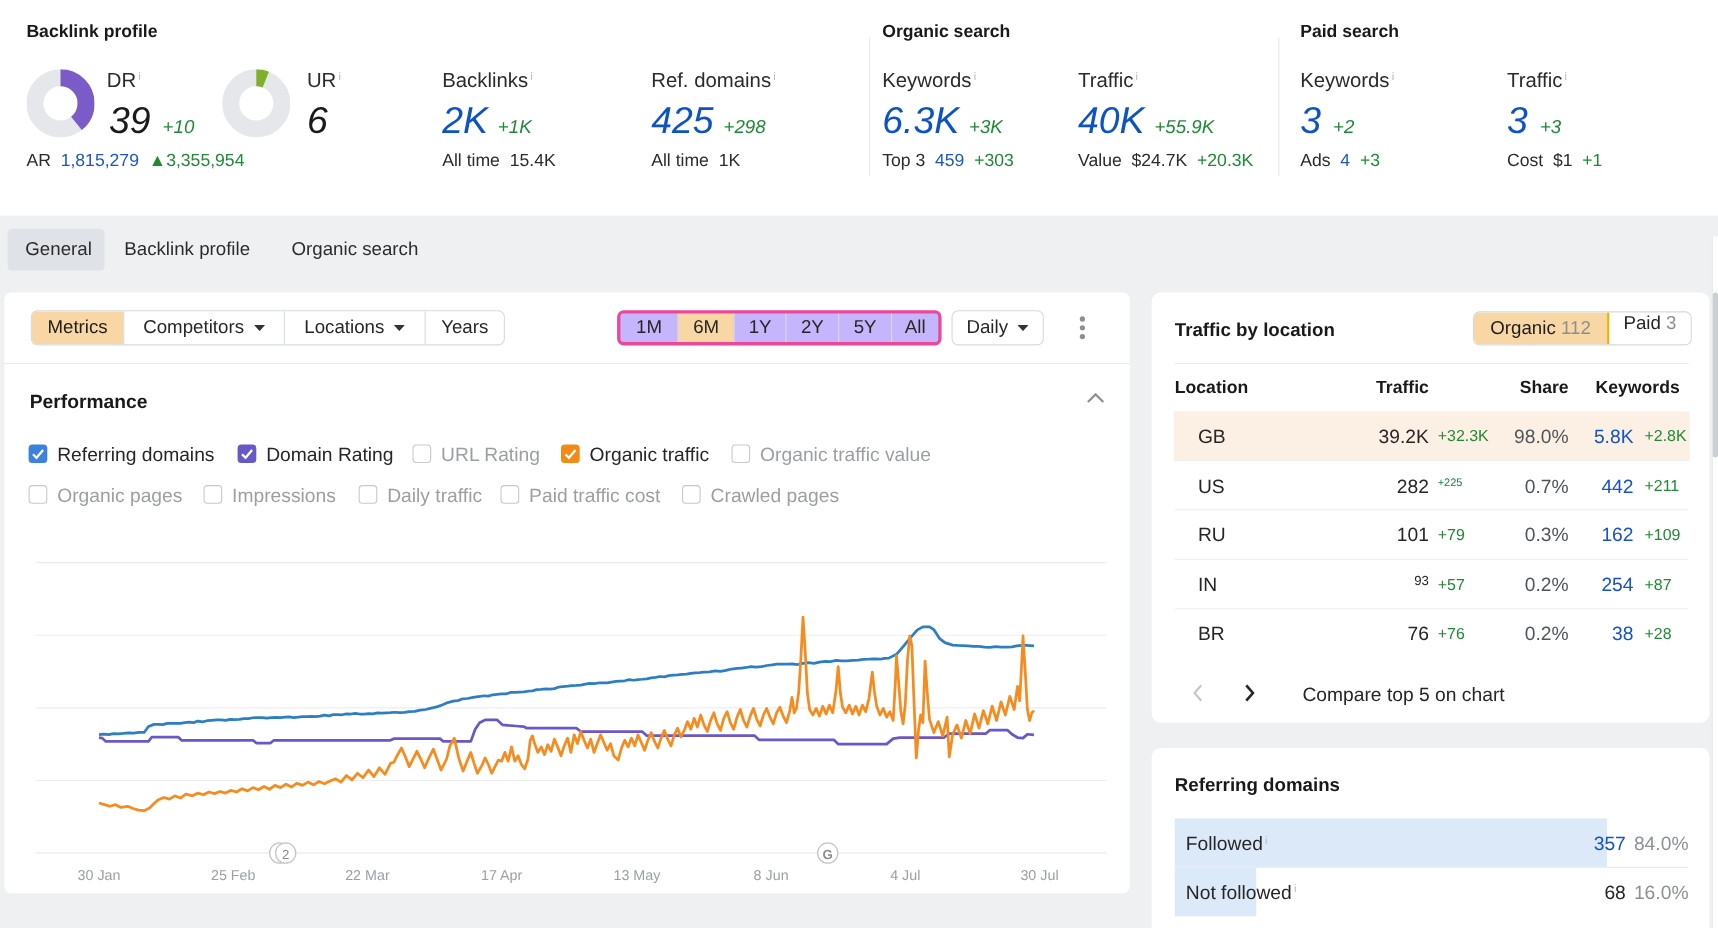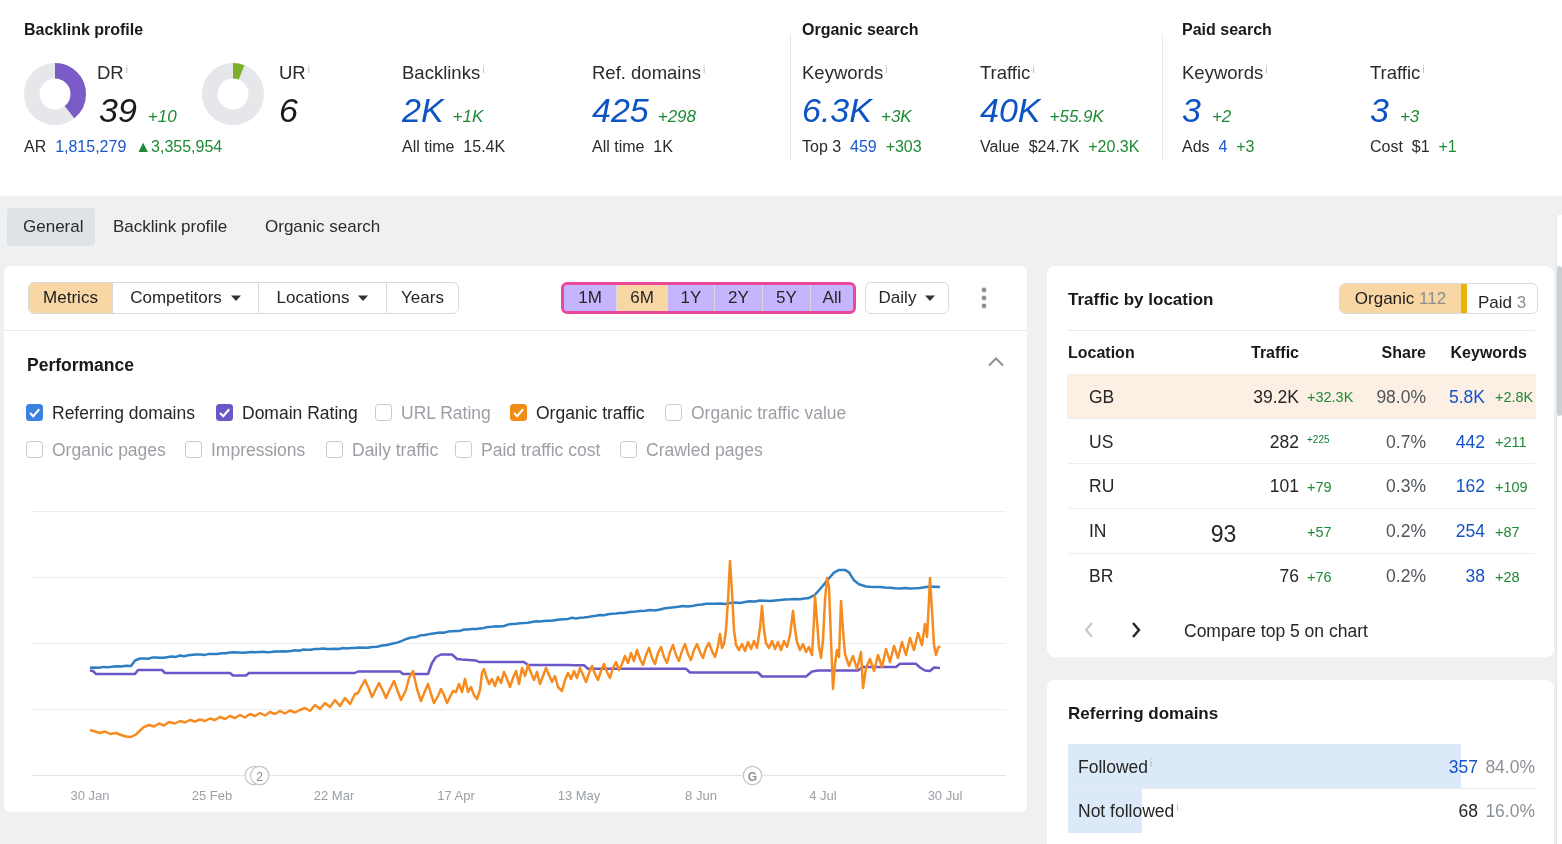--- a/index.html
+++ b/index.html
@@ -152,21 +152,21 @@
  <circle cx="259.7" cy="775.5" r="9.2" fill="#fff" stroke="#c6c6c6" stroke-width="1.2"></circle>
  <text x="259.7" y="780.5" text-anchor="middle" font-size="12" fill="#8a8f94" font-family="Liberation Sans">2</text>
  <circle cx="752.5" cy="775.5" r="9.2" fill="#fff" stroke="#c6c6c6" stroke-width="1.2"></circle>
  <text x="752.5" y="780.5" text-anchor="middle" font-size="12" fill="#8a8f94" font-weight="bold" font-family="Liberation Sans">G</text>
 </svg>
 
 <div class="abs" style="left:1047px;top:266px;width:507px;height:391px;background:#fff;border-radius:8px"></div>
 <div class="abs b" style="left:1068px;top:290px;font-size:17px;color:#191919">Traffic by location</div>
 <div class="abs" style="left:1339px;top:283px;height:31px;border:1px solid #d6dade;border-radius:6px;display:flex;overflow:hidden;background:#fff">
   <div style="width:121px;background:#f8d7a4;display:flex;align-items:center;justify-content:center;font-size:17px;color:#1d1d1d">Organic&nbsp;<span style="color:#8a8f94">112</span></div>
-  <div style="width:76px;border-left:6px solid #eab308;display:flex;align-items:flex-end;justify-content:center;font-size:17px">Paid&nbsp;<span style="color:#8a8f94">3</span></div>
+  <div style="width:76px;border-left:2px solid #eab308;display:flex;align-items:flex-start;justify-content:center;font-size:17px">Paid&nbsp;<span style="color:#8a8f94">3</span></div>
 </div>
 <div class="abs" style="left:1068px;top:330px;width:467px;height:1px;background:#e8eaec"></div>
 <div class="abs b" style="left:1068px;top:344px;font-size:16px;color:#191919">Location</div>
 <div class="abs b" style="right:263px;top:344px;font-size:16px;color:#191919">Traffic</div>
 <div class="abs b" style="right:136px;top:344px;font-size:16px;color:#191919">Share</div>
 <div class="abs b" style="right:35px;top:344px;font-size:16px;color:#191919">Keywords</div>
 <div class="abs" style="left:1067px;top:374px;width:469px;height:45px;background:#fcefe3"></div>
 <div class="abs" style="left:1089px;top:387px;font-size:17.5px;color:#262626">GB</div>
 <div class="abs" style="left:1148px;top:387px;width:151px;text-align:right;font-size:17.5px;color:#262626">39.2K</div>
 <div class="abs" style="left:1307px;top:389px;font-size:14.5px;color:#1e8a35">+32.3K</div>
@@ -182,21 +182,21 @@
 <div class="abs" style="left:1495px;top:434px;font-size:14.5px;color:#1e8a35">+211</div>
 <div class="abs" style="left:1068px;top:463px;width:467px;height:1px;background:#eceef0"></div>
 <div class="abs" style="left:1089px;top:476px;font-size:17.5px;color:#262626">RU</div>
 <div class="abs" style="left:1148px;top:476px;width:151px;text-align:right;font-size:17.5px;color:#262626">101</div>
 <div class="abs" style="left:1307px;top:479px;font-size:14.5px;color:#1e8a35">+79</div>
 <div class="abs" style="left:1356px;top:476px;width:70px;text-align:right;font-size:17.5px;color:#4f555b">0.3%</div>
 <div class="abs" style="left:1415px;top:476px;width:70px;text-align:right;font-size:17.5px;color:#1553c6">162</div>
 <div class="abs" style="left:1495px;top:479px;font-size:14.5px;color:#1e8a35">+109</div>
 <div class="abs" style="left:1068px;top:508px;width:467px;height:1px;background:#eceef0"></div>
 <div class="abs" style="left:1089px;top:521px;font-size:17.5px;color:#262626">IN</div>
-<div class="abs" style="left:1148px;top:521px;width:151px;text-align:center;font-size:23px;color:#262626">93</div>
+<div class="abs" style="left:1148px;top:521px;width:151px;text-align:right;font-size:12px;color:#262626">93</div>
 <div class="abs" style="left:1307px;top:524px;font-size:14.5px;color:#1e8a35">+57</div>
 <div class="abs" style="left:1356px;top:521px;width:70px;text-align:right;font-size:17.5px;color:#4f555b">0.2%</div>
 <div class="abs" style="left:1415px;top:521px;width:70px;text-align:right;font-size:17.5px;color:#1553c6">254</div>
 <div class="abs" style="left:1495px;top:524px;font-size:14.5px;color:#1e8a35">+87</div>
 <div class="abs" style="left:1068px;top:553px;width:467px;height:1px;background:#eceef0"></div>
 <div class="abs" style="left:1089px;top:566px;font-size:17.5px;color:#262626">BR</div>
 <div class="abs" style="left:1148px;top:566px;width:151px;text-align:right;font-size:17.5px;color:#262626">76</div>
 <div class="abs" style="left:1307px;top:569px;font-size:14.5px;color:#1e8a35">+76</div>
 <div class="abs" style="left:1356px;top:566px;width:70px;text-align:right;font-size:17.5px;color:#4f555b">0.2%</div>
 <div class="abs" style="left:1415px;top:566px;width:70px;text-align:right;font-size:17.5px;color:#1553c6">38</div>

